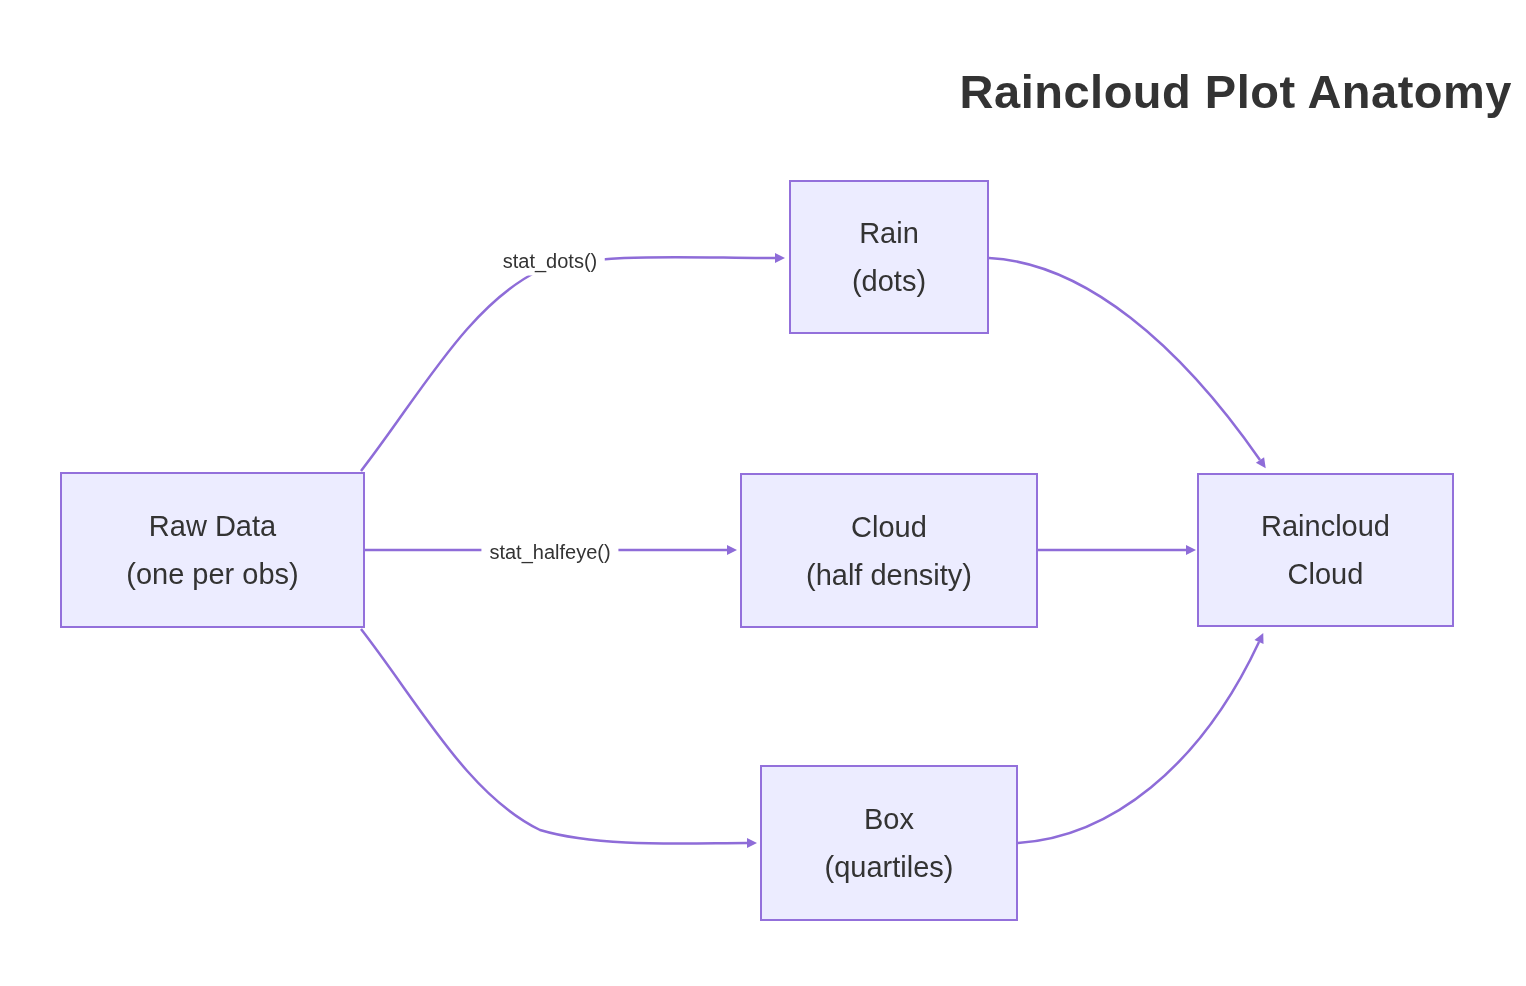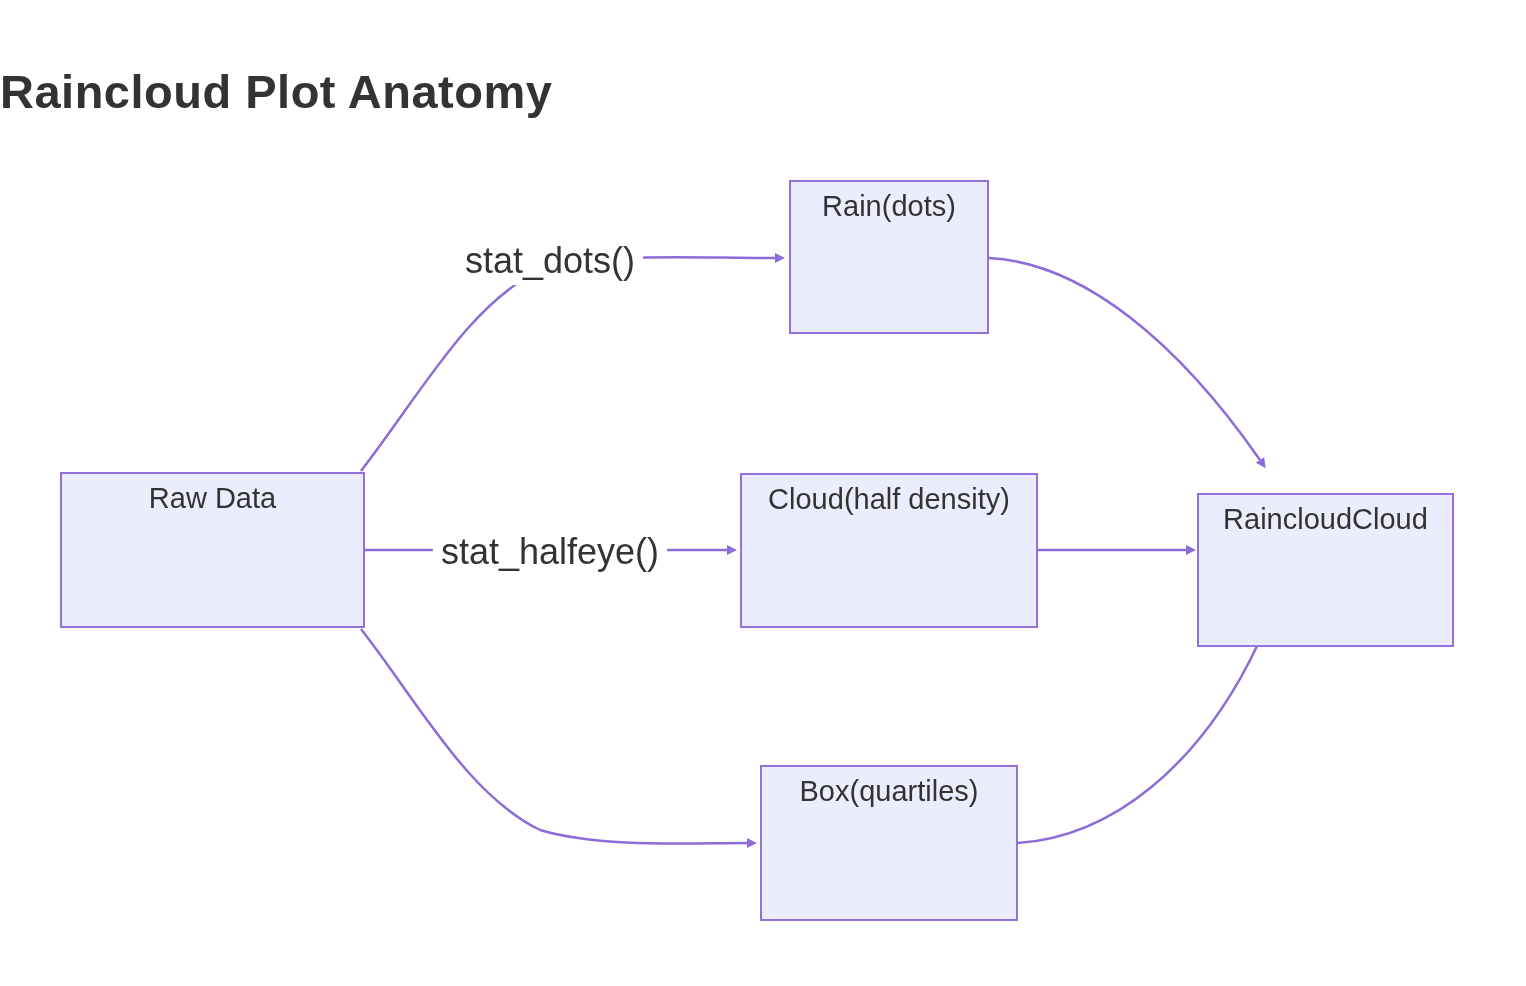--- a/index.html
+++ b/index.html
@@ -14,57 +14,58 @@
   body{font-family:"Liberation Sans","DejaVu Sans",sans-serif;color:var(--text);}
   .canvas{
     position:relative;
     width:1526px;height:986px;
     background:var(--bg);
     overflow:hidden;
   }
   .title{
     position:absolute;
     left:0;top:64px;width:1512px;
-    text-align:left;
+    text-align:right;
     font-size:47px;
     font-weight:700;
     letter-spacing:0.5px;
     color:var(--text);
   }
   svg.edges{
     position:absolute;left:0;top:0;width:1526px;height:986px;
   }
   svg.edges path.edge{
     fill:none;
     stroke:var(--edge);
     stroke-width:2.5;
   }
   .node{
     position:absolute;
     background:var(--node-fill);
     border:2px solid var(--node-border);
     display:flex;
-    flex-direction:row;
+    flex-direction:column;
+    align-items:center;
     justify-content:center;
     text-align:center;
     font-size:29px;
     line-height:48px;
     color:var(--text);
   }
   .node-raw{left:60px;top:472px;width:305px;height:156px;}
   .node-rain{left:789px;top:180px;width:200px;height:154px;}
   .node-cloud{left:740px;top:473px;width:298px;height:155px;}
   .node-box{left:760px;top:765px;width:258px;height:156px;}
-  .node-raincloud{left:1197px;top:473px;width:257px;height:154px;margin-top:20px;}
+  .node-raincloud{left:1197px;top:473px;width:257px;height:154px;}
   .edge-label{
     position:absolute;
     transform:translate(-50%,-50%);
     background:var(--bg);
     padding:3px 8px;
-    font-size:36px;
+    font-size:20px;
     color:var(--text);
     white-space:nowrap;
   }
   .lbl-dots{left:550px;top:261px;}
   .lbl-halfeye{left:550px;top:552px;text-align:right;}
   .lbl-boxplot{left:551px;top:845px;}
 </style>
 </head>
 <body>
 
@@ -81,20 +82,21 @@
     <path class="edge" d="M 361 471 C 420 395, 468 305, 540 270 C 600 252, 690 258, 775 258" marker-end="url(#arrow)"></path>
     <path class="edge" d="M 361 550 L 727 550" marker-end="url(#arrow)"></path>
     <path class="edge" d="M 361 629 C 420 705, 468 795, 540 830 C 600 848, 690 843, 747 843" marker-end="url(#arrow)"></path>
     <path class="edge" d="M 989 258 C 1085 263, 1180 345, 1260 460" marker-end="url(#arrow)"></path>
     <path class="edge" d="M 1038 550 L 1186 550" marker-end="url(#arrow)"></path>
     <path class="edge" d="M 1018 843 C 1110 837, 1200 768, 1259 642" marker-end="url(#arrow)"></path>
   </svg>
 
   <div class="node node-raw">
     <div>Raw Data</div>
+    <div>(one per obs)</div>
   </div>
 
   <div class="node node-rain">
     <div>Rain</div>
     <div>(dots)</div>
   </div>
 
   <div class="node node-box">
     <div>Box</div>
     <div>(quartiles)</div>

